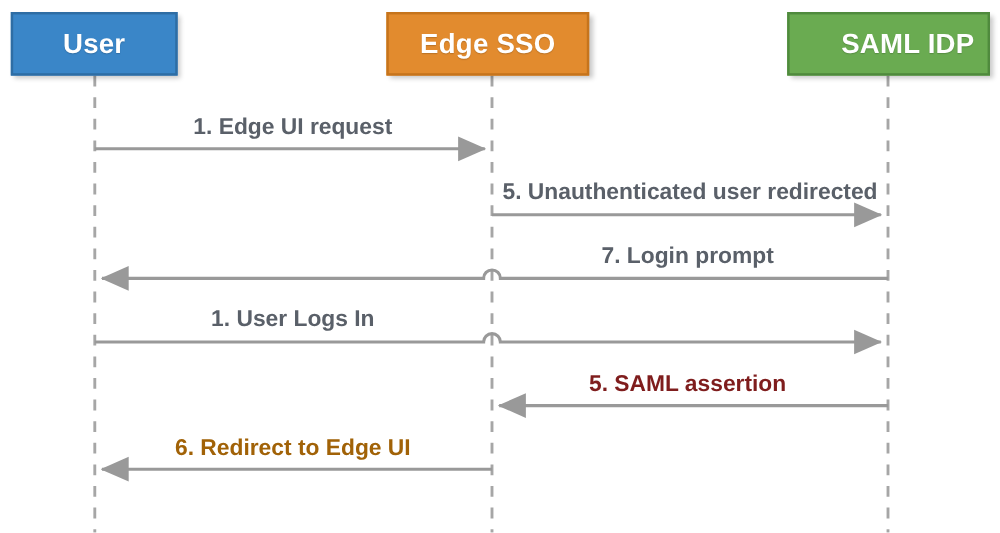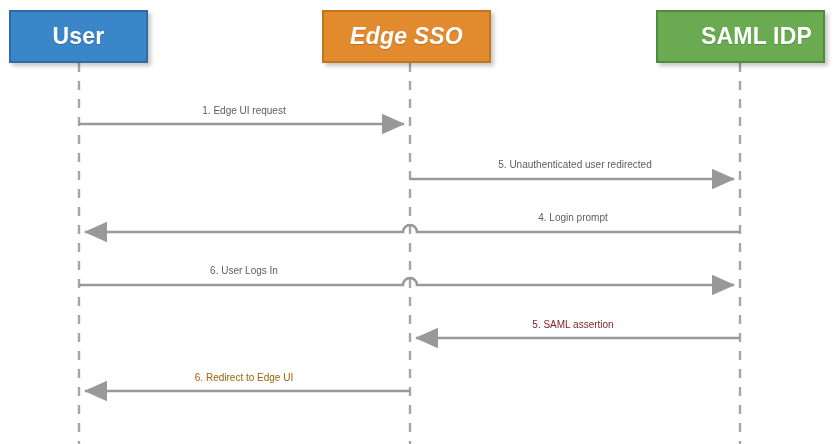--- a/index.html
+++ b/index.html
@@ -39,24 +39,25 @@
     font-weight: bold;
     font-size: 23px;
     letter-spacing: 0.2px;
     line-height: 1;
     white-space: nowrap;
     text-shadow: 0 1px 1px rgba(0,0,0,0.18);
   }
   .msg-label {
     position: absolute;
     color: #5a6069;
-    font-size: 10px;
+    font-size: 19px;
     line-height: 1;
     white-space: nowrap;
     transform: translate(-50%, -100%);
+    font-weight: bold;
   }
 </style>
 </head>
 <body>
 
 <div id="diagram-root" style="width: 833px; height: 444px; background: rgb(255, 255, 255); padding-left: 20px;">
 
   <svg id="seq-svg" viewBox="0 0 833 444" xmlns="http://www.w3.org/2000/svg" style="width: 833px; height: 444px;">
     <defs>
       <marker id="arrow-right" viewBox="0 0 10 10" refX="9.5" refY="5" markerWidth="9" markerHeight="9" orient="auto-start-reverse">
@@ -75,29 +76,29 @@
         <path d="M 79 285 L 403 285 A 7 7 0 0 1 417 285 L 734 285" fill="none" stroke="#999999" stroke-width="2.6" marker-end="url(#arrow-right)"></path>
         <path d="M 740 338 L 416 338" fill="none" stroke="#999999" stroke-width="2.6" marker-end="url(#arrow-right)"></path>
         <path d="M 410 391 L 85 391" fill="none" stroke="#999999" stroke-width="2.6" marker-end="url(#arrow-right)"></path>
       </g>
   </svg>
 
   <div id="actors-layer">
       <div class="actor-box" style="left: 9px; top: 10px; width: 139px; height: 53px; background: rgb(58, 134, 200); border-color: rgb(46, 109, 164);">
         <span class="actor-label" style="color: rgb(255, 255, 255);">User</span>
       </div>
-      <div class="actor-box" style="left: 322px; top: 10px; width: 169px; height: 53px; background: rgb(226, 139, 46); border-color: rgb(198, 116, 28); font-style: italic;">
+      <div class="actor-box" style="left: 322px; top: 10px; width: 169px; height: 53px; background: rgb(226, 139, 46); border-color: rgb(198, 116, 28);">
         <span class="actor-label" style="color: rgb(255, 255, 255);">Edge SSO</span>
       </div>
       <div class="actor-box" style="left: 656px; top: 10px; width: 169px; height: 53px; background: rgb(106, 171, 81); border-color: rgb(79, 138, 61);">
         <span class="actor-label" style="color: rgb(255, 255, 255); margin-left: 32px;">SAML IDP</span>
       </div>
     </div>
   <div id="labels-layer">
       <div class="msg-label" style="left: 244px; top: 116px; color: rgb(90, 96, 105);">1. Edge UI request</div>
       <div class="msg-label" style="left: 575px; top: 170px; color: rgb(90, 96, 105);">5. Unauthenticated user redirected</div>
-      <div class="msg-label" style="left: 573px; top: 223px; color: rgb(90, 96, 105);">4. Login prompt</div>
-      <div class="msg-label" style="left: 244px; top: 276px; color: rgb(90, 96, 105);">6. User Logs In</div>
+      <div class="msg-label" style="left: 573px; top: 223px; color: rgb(90, 96, 105);">7. Login prompt</div>
+      <div class="msg-label" style="left: 244px; top: 276px; color: rgb(90, 96, 105);">1. User Logs In</div>
       <div class="msg-label" style="left: 573px; top: 330px; color: #7f1d1d;">5. SAML assertion</div>
       <div class="msg-label" style="left: 244px; top: 383px; color: #a16207;">6. Redirect to Edge UI</div>
     </div>
 
 </div>
 
 </body></html>

